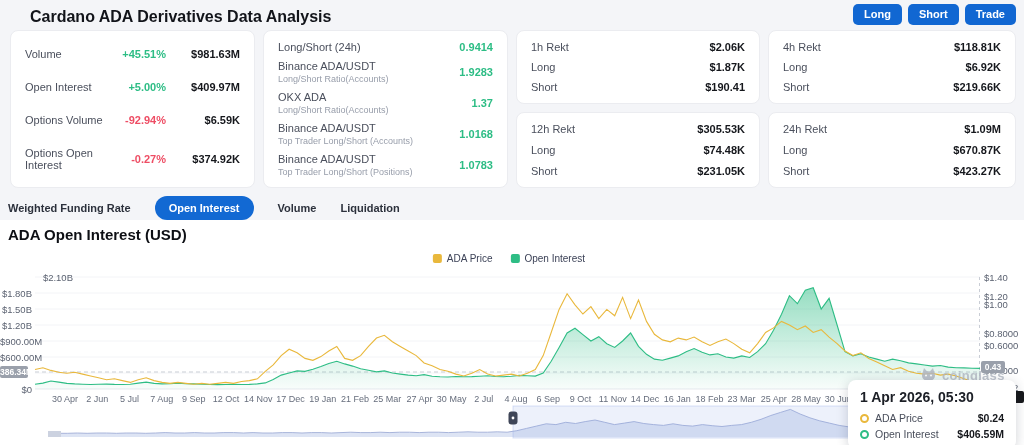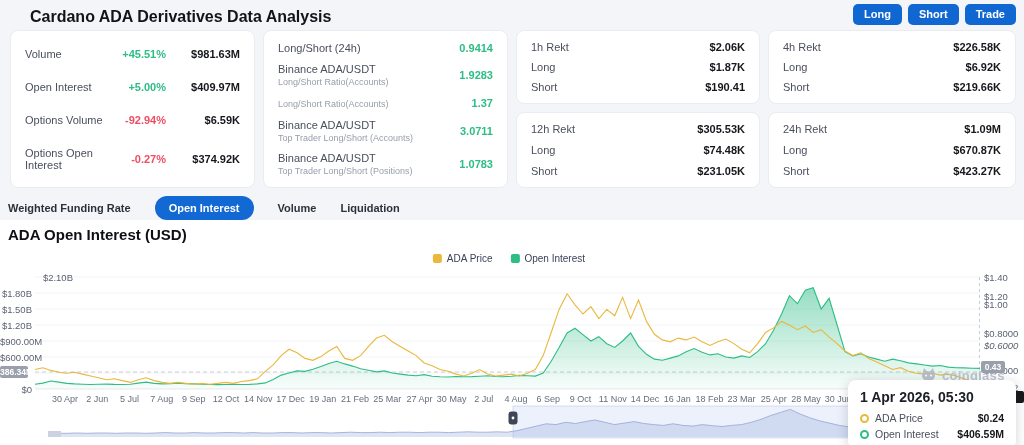--- a/index.html
+++ b/index.html
@@ -89,30 +89,31 @@
         </div>
         <div class="srow">
           <div style="flex: 1 1 0%;">
             <div class="lbl">Binance ADA/USDT</div>
             <div class="sub">Long/Short Ratio(Accounts)</div>
           </div>
           <span class="pct up" style="width: 52px;">1.9283</span>
         </div>
         <div class="srow">
           <div style="flex: 1 1 0%;">
+            <div class="lbl">OKX ADA</div>
             <div class="sub">Long/Short Ratio(Accounts)</div>
           </div>
           <span class="pct up" style="width: 52px;">1.37</span>
         </div>
         <div class="srow">
           <div style="flex: 1 1 0%;">
             <div class="lbl">Binance ADA/USDT</div>
             <div class="sub">Top Trader Long/Short (Accounts)</div>
           </div>
-          <span class="pct up" style="width: 52px;">3.0711</span>
+          <span class="pct up" style="width: 52px;">1.0168</span>
         </div>
         <div class="srow">
           <div style="flex: 1 1 0%;">
             <div class="lbl">Binance ADA/USDT</div>
             <div class="sub">Top Trader Long/Short (Positions)</div>
           </div>
           <span class="pct up" style="width: 52px;">1.0783</span>
         </div>
       </div>
     </div>
@@ -129,21 +130,21 @@
         <div class="srow">
           <span class="lbl">Short</span>
           <span class="val down">$190.41</span>
         </div>
       </div>
     </div>
   <div class="card" id="rekt-1" style="left:768px;top:30px;width:248px;height:74px;">
       <div class="card-rows">
         <div class="srow">
           <span class="lbl">4h Rekt</span>
-          <span class="val neut" style="color: rgb(21, 23, 28);">$226.58K</span>
+          <span class="val neut" style="color: rgb(21, 23, 28);">$118.81K</span>
         </div>
         <div class="srow">
           <span class="lbl">Long</span>
           <span class="val up">$6.92K</span>
         </div>
         <div class="srow">
           <span class="lbl">Short</span>
           <span class="val down">$219.66K</span>
         </div>
       </div>
@@ -234,21 +235,21 @@
         <div class="tick tick-l" style="left: 0px; top: 68px;">$1.80B</div>
         <div class="tick tick-l" style="left: 0px; top: 84px;">$1.50B</div>
         <div class="tick tick-l" style="left: 0px; top: 100px;">$1.20B</div>
         <div class="tick tick-l" style="left: 0px; top: 116px;">$900.00M</div>
         <div class="tick tick-l" style="left: 0px; top: 132px;">$600.00M</div>
         <div class="tick tick-l" style="left: 0px; top: 164px;">$0</div>
         <div class="tick tick-r" style="top: 52px;">$1.40</div>
         <div class="tick tick-r" style="top: 70.5px;">$1.20</div>
         <div class="tick tick-r" style="top: 79px;">$1.00</div>
         <div class="tick tick-r" style="top: 107.5px;">$0.8000</div>
-        <div class="tick tick-r" style="top: 120px; font-style: italic;">$0.6000</div>
+        <div class="tick tick-r" style="top: 120px;">$0.6000</div>
         <div class="tick tick-r" style="top: 144.5px;">$0.4000</div>
         <div class="tick tick-r" style="top: 161.5px;">$0.2152</div>
         <div class="xlab" style="left: 65px; top: 174px;">30 Apr</div>
         <div class="xlab" style="left: 97.22px; top: 174px;">2 Jun</div>
         <div class="xlab" style="left: 129.44px; top: 174px;">5 Jul</div>
         <div class="xlab" style="left: 161.66px; top: 174px; text-align: center;">7 Aug</div>
         <div class="xlab" style="left: 193.88px; top: 174px;">9 Sep</div>
         <div class="xlab" style="left: 226.1px; top: 174px;">12 Oct</div>
         <div class="xlab" style="left: 258.32px; top: 174px;">14 Nov</div>
         <div class="xlab" style="left: 290.54px; top: 174px;">17 Dec</div>

